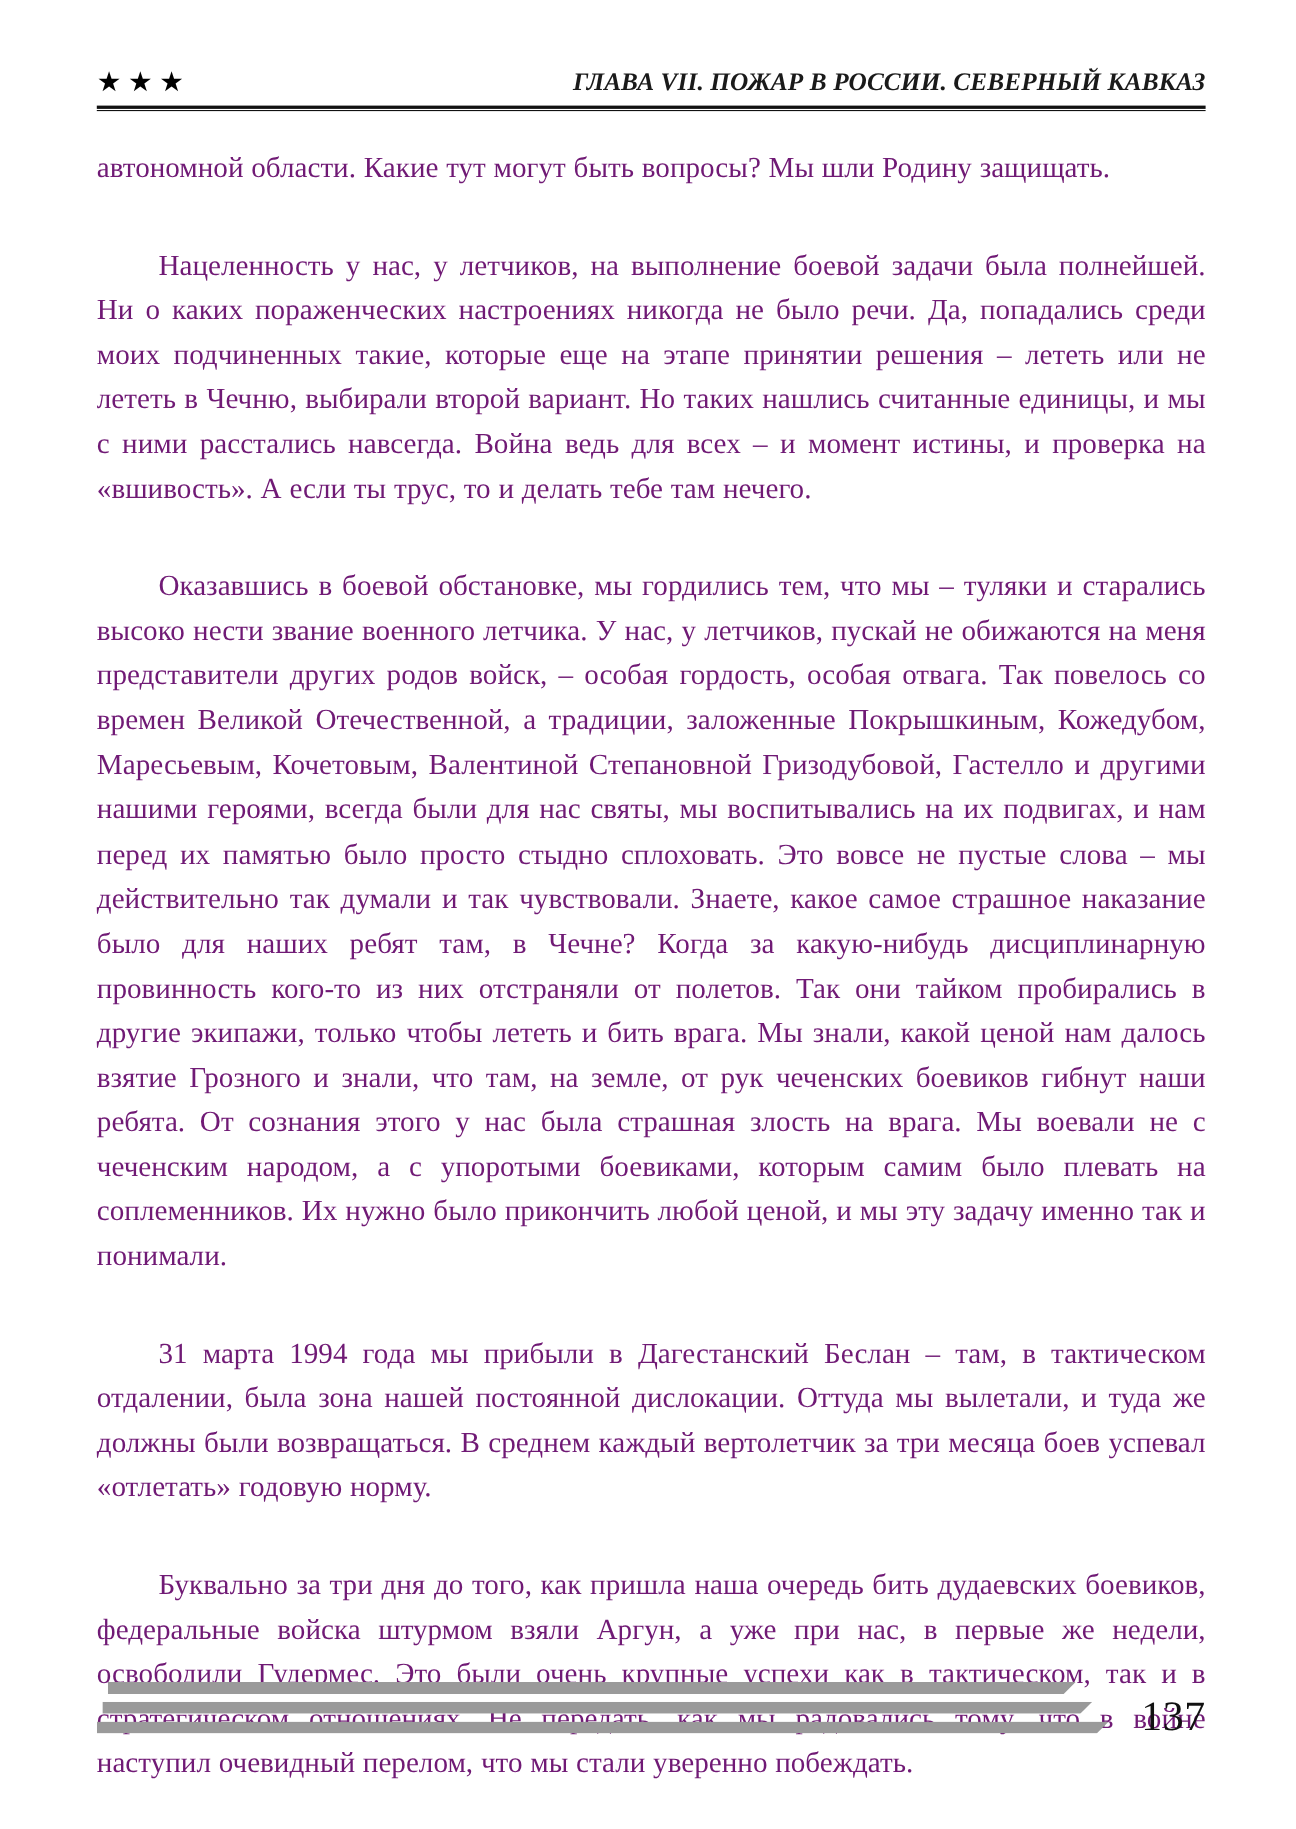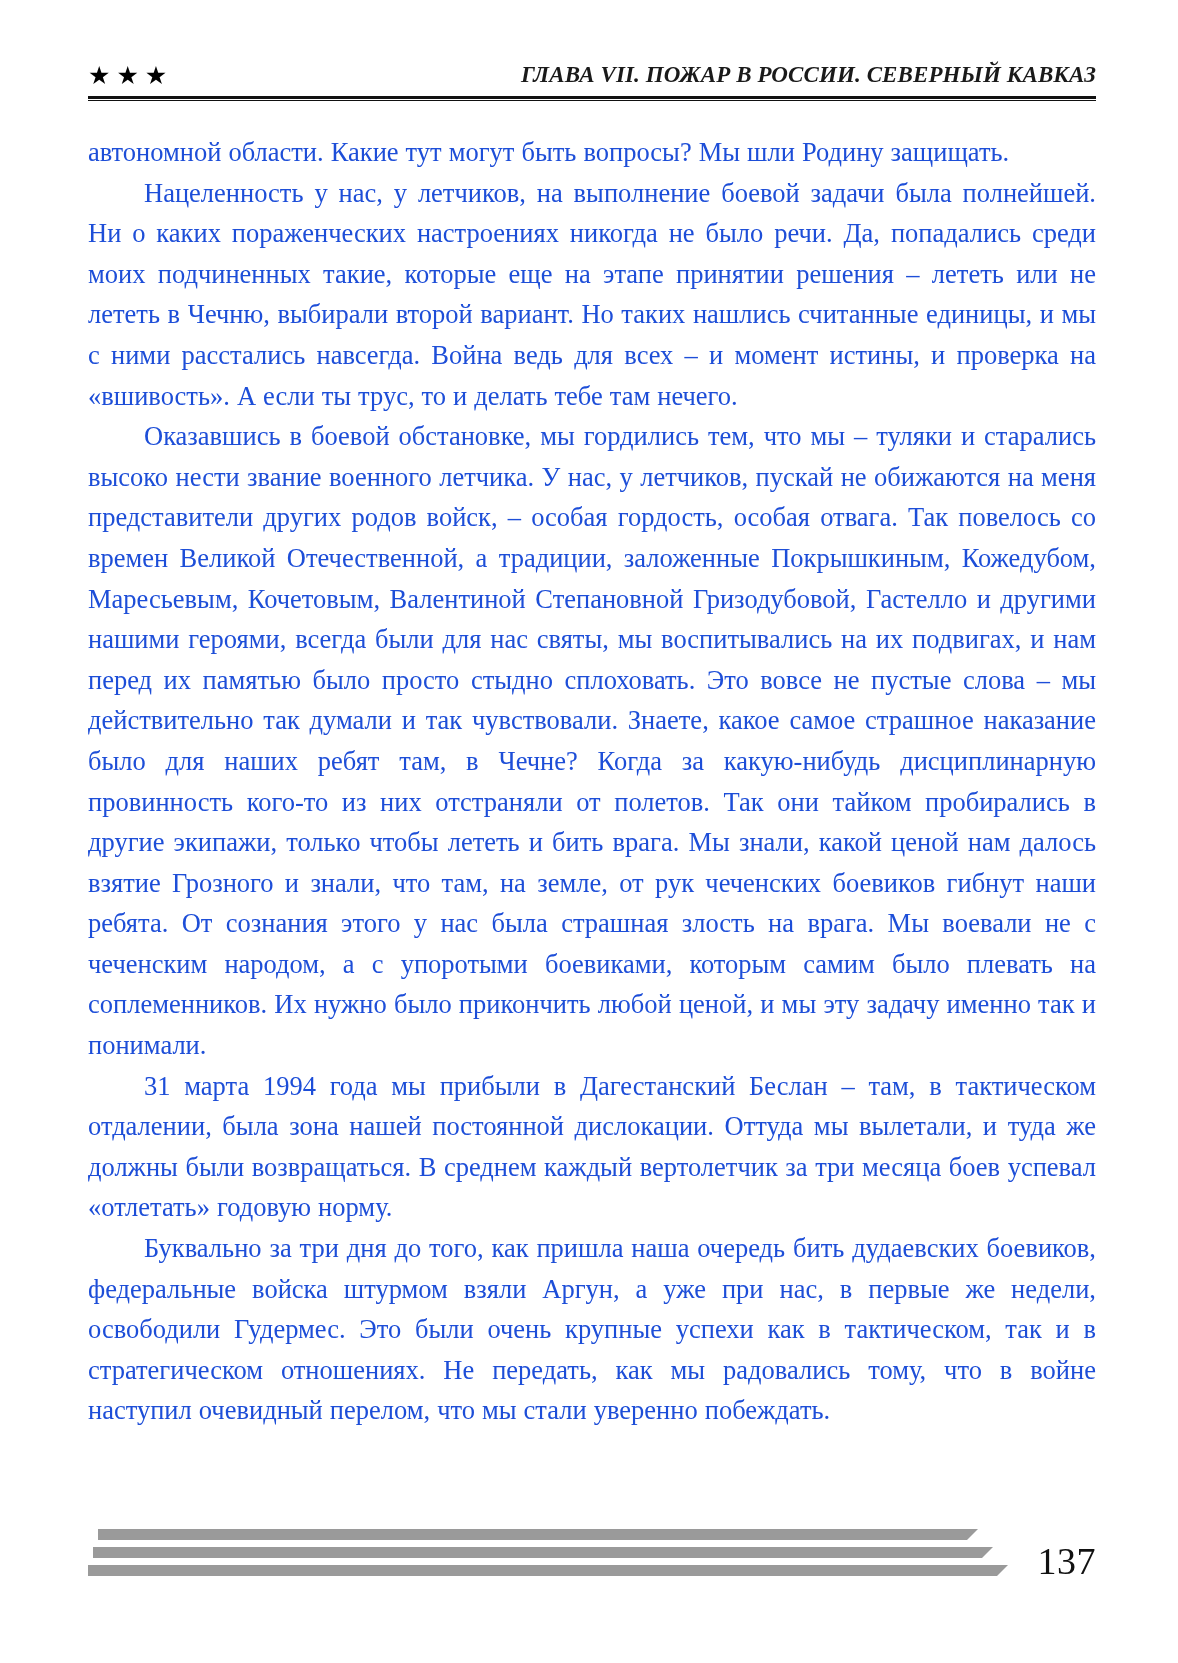--- a/index.html
+++ b/index.html
@@ -74,26 +74,27 @@
     top: 132px;
     width: 1008px;
   }
   .body-text p {
     margin: 0;
     font-size: 26.5px;
     line-height: 40.6px;
     text-align: justify;
     text-align-last: left;
     font-family: "Liberation Serif", "DejaVu Serif", serif;
-    color: #1d4ed8;
+    color: #701a75;
     word-spacing: 0.4px;
     hyphens: manual;
   }
   .body-text p.indent {
     text-indent: 56px;
+    margin-top: 48px;
   }
 
   
   .footer {
     position: absolute;
     left: 88px;
     top: 1525px;
     width: 1008px;
     height: 60px;
   }

